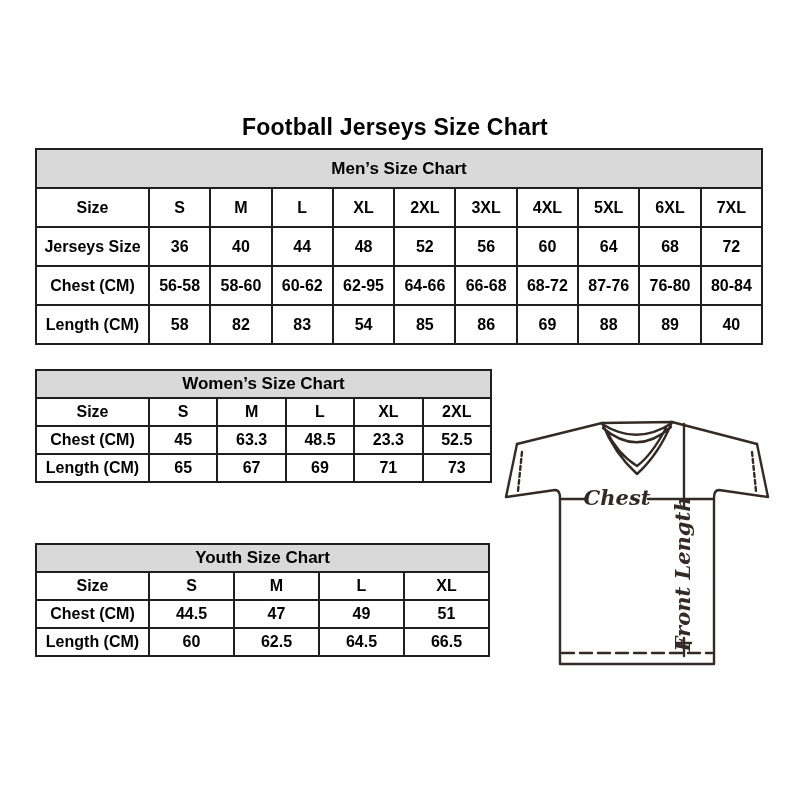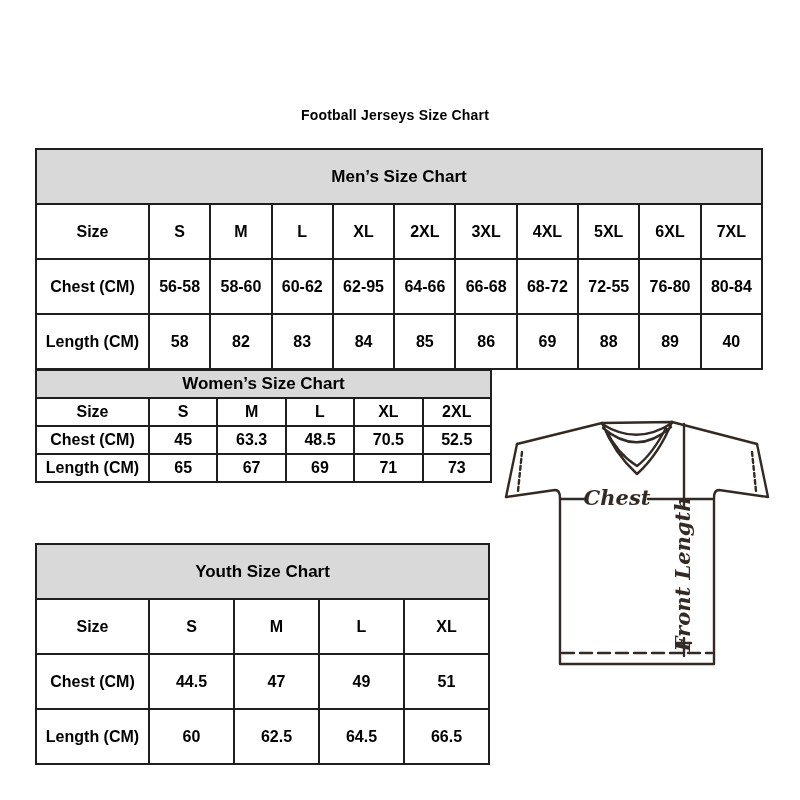--- a/index.html
+++ b/index.html
@@ -1,35 +1,35 @@
 <!DOCTYPE html>
 <html style="--header-bg: #d9d9d9; --border: #1f1f1f; --line: #332a26; --text: #000000;"><head>
 <meta charset="utf-8">
 <style>
   html,body{margin:0;padding:0;}
   body{
     width:800px;height:800px;background:#ffffff;position:relative;overflow:hidden;
     font-family:"Liberation Sans",sans-serif;color:var(--text,#000);
   }
   .page-title{
-    position:absolute;top:107px;left:0;width:790px;text-align:center;
-    font-size:14px;font-weight:bold;letter-spacing:.2px;color:var(--text,#000);
+    position:absolute;top:114px;left:0;width:790px;text-align:center;
+    font-size:23px;font-weight:bold;letter-spacing:.2px;color:var(--text,#000);
   }
   table.size-table{
     position:absolute;border-collapse:collapse;table-layout:fixed;background:#fff;
   }
   .size-table td{
     border:2px solid var(--border,#1f1f1f);text-align:center;vertical-align:middle;
     font-size:16px;font-weight:bold;padding:0;overflow:hidden;
   }
   .size-table .title-row td{background:var(--header-bg,#d9d9d9);font-size:17px;}
   col.label-col{width:113px;}
-  #men-table{left:35px;top:148px;width:728px;}   #men-table tr{height:55px;padding-left:16px;}
+  #men-table{left:35px;top:148px;width:728px;}   #men-table tr{height:39px;padding-left:16px;}
   #women-table{left:35px;top:369px;width:457px;} #women-table tr{height:28px;margin-top:38px;}
-  #youth-table{left:35px;top:543px;width:455px;} #youth-table tr{height:55px;margin-top:48px;}
+  #youth-table{left:35px;top:543px;width:455px;} #youth-table tr{height:28px;margin-top:48px;}
   #jersey-svg{position:absolute;left:495px;top:405px;width:290px;height:290px;}
   .jersey-stroke{fill:none;stroke:var(--line,#332a26);stroke-width:2.4;stroke-linecap:round;stroke-linejoin:round;}
   .jersey-label{
     font-family:"DejaVu Serif",serif;font-style:italic;font-weight:bold;
     font-size:21px;fill:var(--line,#332a26);text-anchor:middle;
   }
 </style>
 </head>
 <body>
 
@@ -60,38 +60,51 @@
         <td>L</td>
         <td>XL</td>
         <td>2XL</td>
         <td>3XL</td>
         <td>4XL</td>
         <td>5XL</td>
         <td>6XL</td>
         <td>7XL</td>
       </tr>
       <tr>
+        <td>Jerseys Size</td>
+        <td>36</td>
+        <td>40</td>
+        <td>44</td>
+        <td>48</td>
+        <td>52</td>
+        <td>56</td>
+        <td>60</td>
+        <td>64</td>
+        <td>68</td>
+        <td>72</td>
+      </tr>
+      <tr>
         <td>Chest (CM)</td>
         <td>56-58</td>
         <td>58-60</td>
         <td>60-62</td>
         <td>62-95</td>
         <td>64-66</td>
         <td>66-68</td>
         <td>68-72</td>
-        <td>72-55</td>
+        <td>87-76</td>
         <td>76-80</td>
         <td>80-84</td>
       </tr>
       <tr>
         <td>Length (CM)</td>
         <td>58</td>
         <td>82</td>
         <td>83</td>
-        <td>84</td>
+        <td>54</td>
         <td>85</td>
         <td>86</td>
         <td>69</td>
         <td>88</td>
         <td>89</td>
         <td>40</td>
       </tr>
     </tbody>
   </table>
 <table id="women-table" class="size-table">
@@ -113,21 +126,21 @@
         <td>M</td>
         <td>L</td>
         <td>XL</td>
         <td>2XL</td>
       </tr>
       <tr>
         <td>Chest (CM)</td>
         <td>45</td>
         <td>63.3</td>
         <td>48.5</td>
-        <td>70.5</td>
+        <td>23.3</td>
         <td>52.5</td>
       </tr>
       <tr>
         <td>Length (CM)</td>
         <td>65</td>
         <td>67</td>
         <td>69</td>
         <td>71</td>
         <td>73</td>
       </tr>

